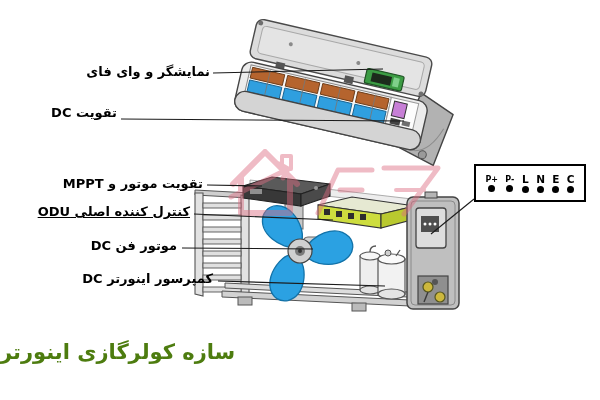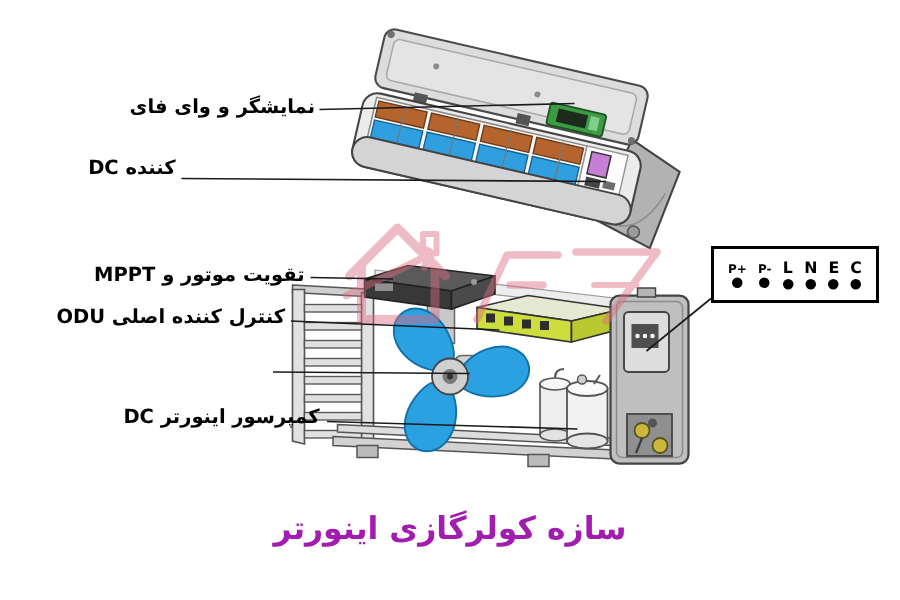--- a/index.html
+++ b/index.html
@@ -8,22 +8,22 @@
   .stage svg.art{position:absolute;left:0;top:0;}
   .label{position:absolute;font-weight:bold;font-size:13px;color:#000;direction:rtl;
          white-space:nowrap;line-height:1.2;}
   .terminal{position:absolute;left:474px;top:164px;width:104px;height:33px;background:#fff;
             border:2px solid #000;display:flex;align-items:center;justify-content:space-evenly;
             padding:1px 2px 0 2px;box-sizing:content-box;}
   .tcell{display:flex;flex-direction:column;align-items:center;gap:1px;}
   .tlabel{font-weight:bold;font-size:10.5px;line-height:1;color:#000;}
   .tcell.small .tlabel{font-size:8px;}
   .dot{width:7px;height:7px;border-radius:50%;background:#000;}
-  .caption{position:absolute;left:0;right:0;top:340px;text-align:center;font-weight:bold;
-           font-size:21px;color:#a21caf;direction:rtl;}
+  .caption{position:absolute;left:0;right:0;top:340px;text-align:left;font-weight:bold;
+           font-size:21px;color:#4d7c0f;direction:rtl;}
 </style>
 </head>
 <body>
 
 <div class="stage">
 
   <svg class="art" width="600" height="400" viewBox="0 0 600 400">
 
     <g transform="translate(256,26) rotate(13)">
 
@@ -199,23 +199,24 @@
       <line x1="121" y1="119" x2="404" y2="121"></line>
       <line x1="207" y1="185" x2="262" y2="186"></line>
       <line x1="194" y1="214" x2="333" y2="220"></line>
       <line x1="182" y1="248" x2="313" y2="249"></line>
       <line x1="218" y1="281" x2="385" y2="286"></line>
       <line x1="474" y1="199" x2="431" y2="234"></line>
     </g>
   </svg>
 
   <div class="label" style="right:390px;top:64px;">نمایشگر و وای فای</div>
-  <div class="label" style="right:483px;top:105px;">کننده DC</div>
+  <div class="label" style="right:483px;top:105px;">تقویت DC</div>
   <div class="label" style="right:397px;top:176px;">تقویت موتور و MPPT</div>
-  <div class="label" style="right:410px;top:204px;">کنترل کننده اصلی ODU</div>
+  <div class="label" style="right:410px;top:204px;text-decoration:underline;">کنترل کننده اصلی ODU</div>
+  <div class="label" style="right:423px;top:238px;">موتور فن DC</div>
   <div class="label" style="right:387px;top:271px;text-align:center;">کمپرسور اینورتر DC</div>
 
   <div class="terminal">
     <div class="tcell small">
       <span class="tlabel">P+</span>
       <span class="dot"></span>
     </div>
     <div class="tcell small">
       <span class="tlabel">P-</span>
       <span class="dot"></span>

